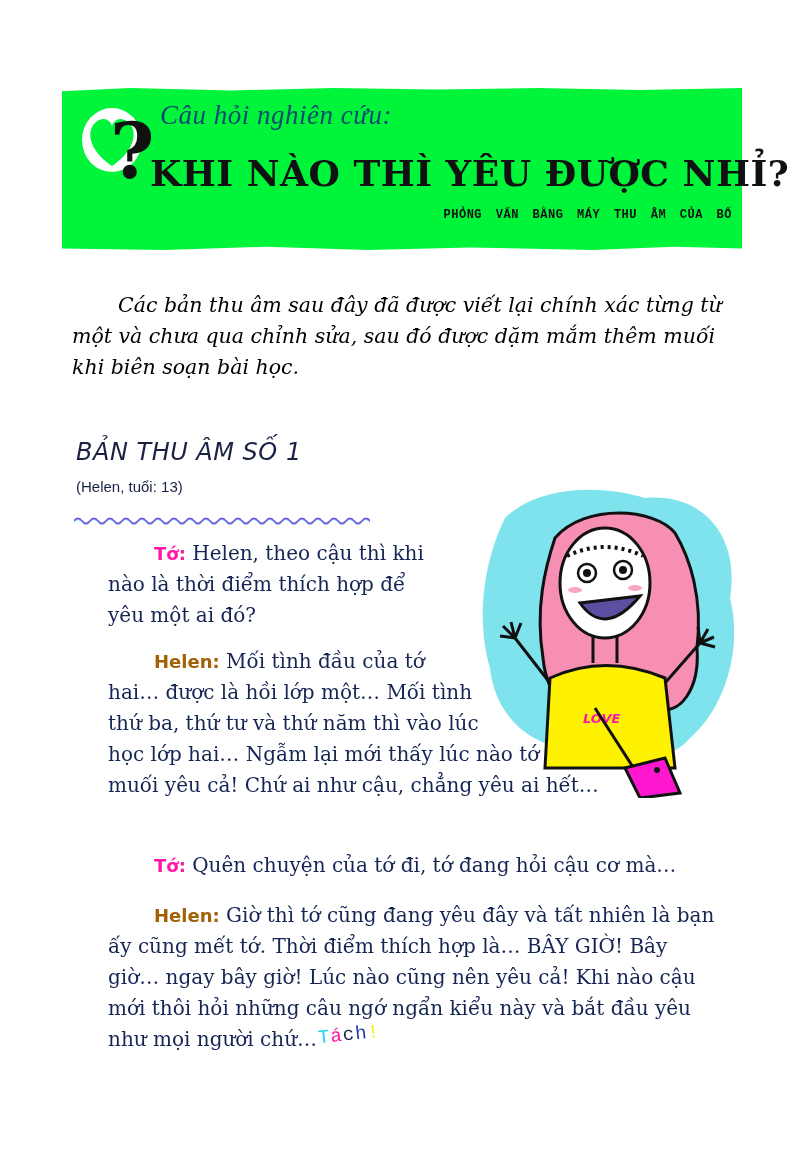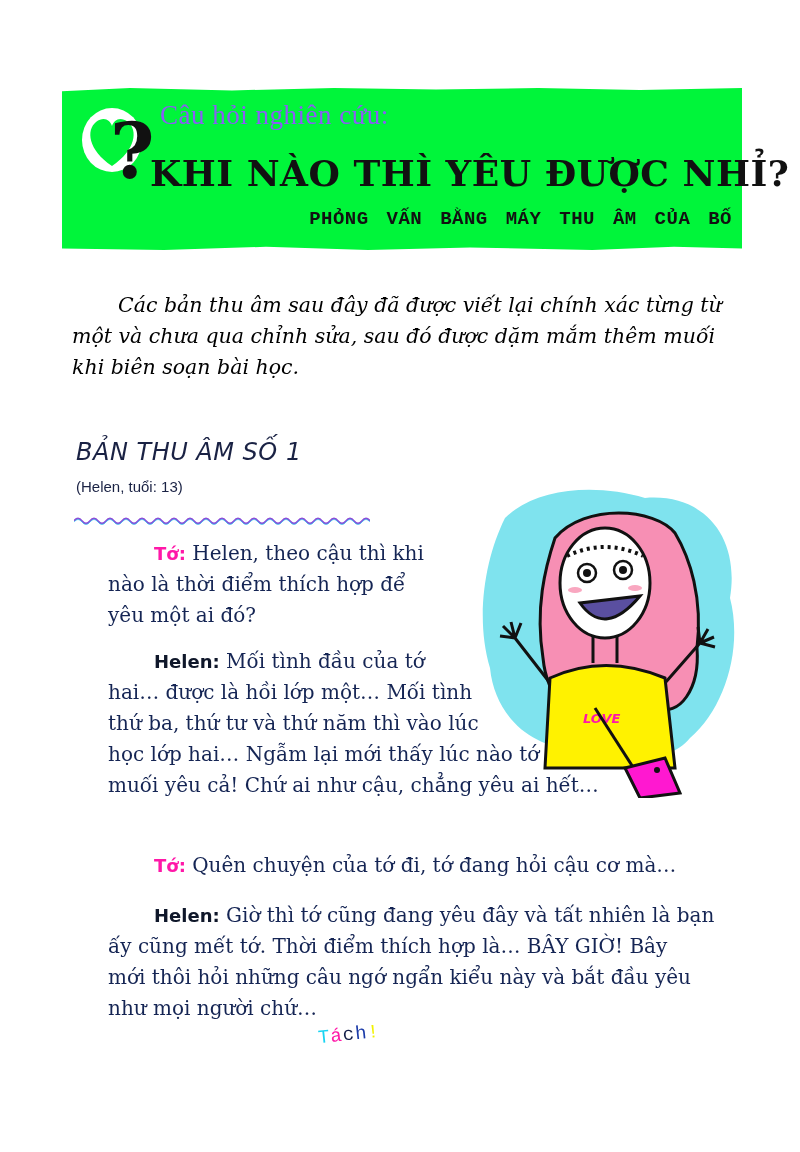--- a/index.html
+++ b/index.html
@@ -8,29 +8,29 @@
     font-family: "Liberation Serif", serif; color: #14204a;
   }
   .banner {
     position: absolute; left: 62px; top: 88px; width: 680px; height: 162px;
     background: #00f53a;
     clip-path: polygon(0% 2%, 10% 0%, 25% 1.5%, 40% 0%, 55% 1%, 70% 0%, 85% 1.2%, 100% 0%, 100% 99%, 90% 98%, 78% 100%, 60% 98.5%, 45% 100%, 30% 98%, 15% 100%, 0% 99%);
   }
   .q-icon { position: absolute; left: 74px; top: 100px; width: 84px; height: 84px; }
   .banner-sub {
     position: absolute; left: 160px; top: 100px; font-family: "Liberation Serif", serif;
-    color: #8b5cf6; font-size: 27px; letter-spacing: 0.5px; text-align: right;
+    font-style: italic; color: #0c4a6e; font-size: 27px; letter-spacing: 0.5px; text-align: right;
   }
   .banner-title {
     position: absolute; left: 150px; top: 152px; font-family: "DejaVu Serif", serif;
     font-weight: bold; color: #111111; font-size: 36px; letter-spacing: 0.5px;
   }
   .banner-tag {
     position: absolute; right: 68px; top: 208px; font-family: "Liberation Mono", monospace;
-    font-weight: bold; color: #111111; font-size: 19px; letter-spacing: 0.5px; word-spacing: 6px;
+    font-weight: bold; color: #111111; font-size: 12px; letter-spacing: 0.5px; word-spacing: 6px;
   }
   .intro {
     position: absolute; left: 72px; top: 290px; width: 650px;
     font-family: "DejaVu Serif", serif; font-style: italic; font-size: 20.5px; line-height: 31px; color: #000000;
   }
   .intro p { margin: 0; text-indent: 46px; }
   .sec-title {
     position: absolute; left: 76px; top: 438px; font-family: "DejaVu Sans", sans-serif;
     font-style: italic; font-size: 24px; color: #1a2244; letter-spacing: 0.5px;
   }
@@ -41,21 +41,21 @@
   .wave { position: absolute; left: 74px; top: 514px; width: 296px; height: 14px; }
   .illust { position: absolute; left: 475px; top: 478px; width: 270px; height: 320px; }
   .dlg {
     font-family: "DejaVu Serif", serif; font-size: 20px; line-height: 31px; color: #152554;
     position: absolute;
     margin-left: 36px;
   }
   .dlg p { margin: 0; }
   .spk { font-family: "DejaVu Sans", sans-serif; font-weight: bold; font-size: 18px; }
   .spk.me { color: #ff18a8; }
-  .spk.helen { color: #0f172a; }
+  .spk.helen { color: #a16207; }
   .ind { display: inline-block; width: 46px; }
   .tach {
     position: absolute; left: 318px; top: 1024px; font-family: "Liberation Mono", monospace;
     font-size: 19px; transform: rotate(-6deg); letter-spacing: 1px;
   }
 </style>
 </head>
 <body>
 
 <div class="banner"></div>
@@ -118,19 +118,20 @@
   <p>muối yêu cả! Chứ ai như cậu, chẳng yêu ai hết…</p>
 </div>
 
 <div class="dlg" style="left:72px; top:850px; width:680px;">
   <p><span class="ind"></span><span class="spk me">Tớ:</span> <span>Quên chuyện của tớ đi, tớ đang hỏi cậu cơ mà…</span></p>
 </div>
 
 <div class="dlg" style="left:72px; top:900px; width:690px;">
   <p><span class="ind"></span><span class="spk helen">Helen:</span> <span>Giờ thì tớ cũng đang yêu đây và tất nhiên là bạn</span></p>
   <p>ấy cũng mết tớ. Thời điểm thích hợp là… BÂY GIỜ! Bây</p>
+  <p>giờ… ngay bây giờ! Lúc nào cũng nên yêu cả! Khi nào cậu</p>
   <p>mới thôi hỏi những câu ngớ ngẩn kiểu này và bắt đầu yêu</p>
   <p>như mọi người chứ…</p>
 </div>
 
 <div class="tach">
   <span style="color:#19d4f2">T</span><span style="color:#ff18a8">á</span><span style="color:#14204a">c</span><span style="color:#1a3aa8">h</span><span style="color:#f2f200">!</span>
 </div>
 
 </body></html>

